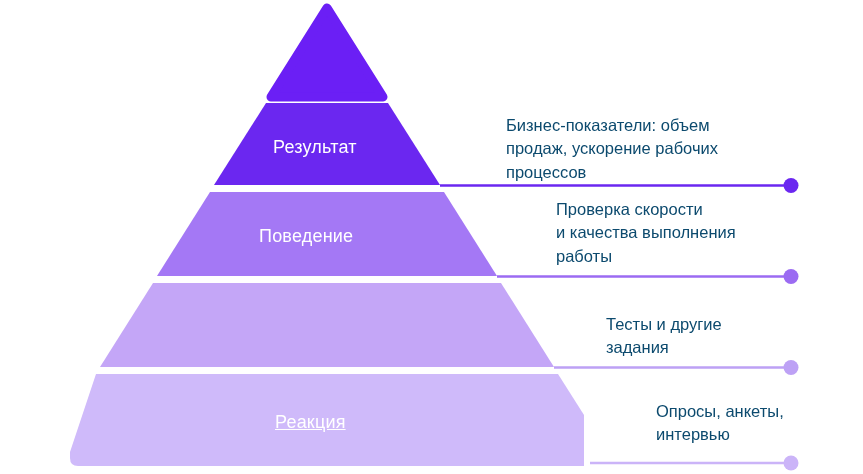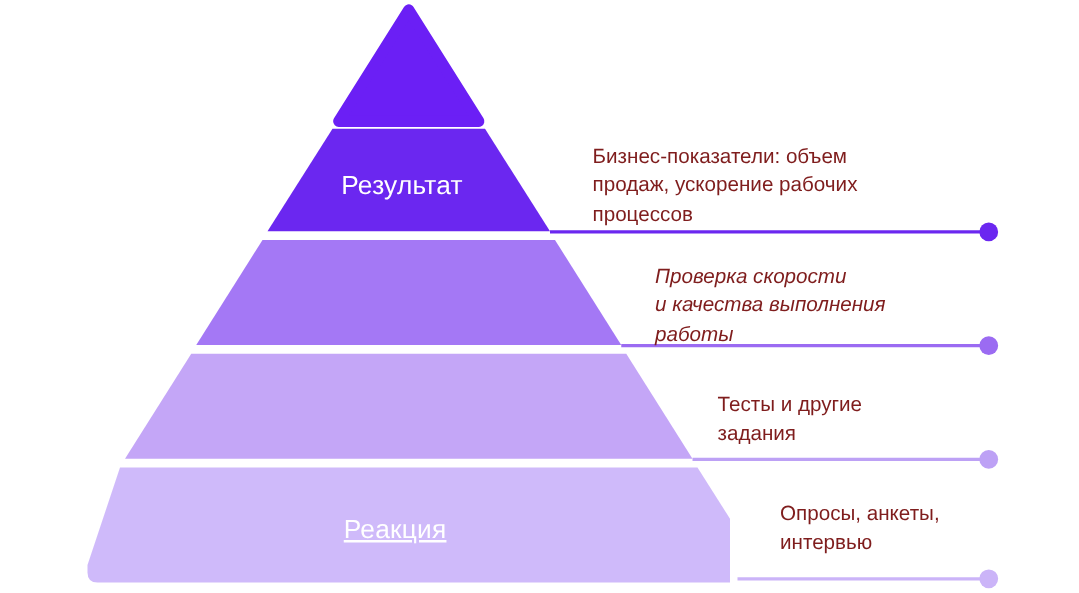--- a/index.html
+++ b/index.html
@@ -8,34 +8,34 @@
     font-family:"Liberation Sans","DejaVu Sans",sans-serif;
     -webkit-font-smoothing:antialiased;
   }
   #stage{
     position:relative;width:863px;height:474px;
     background:#ffffff;border-radius:14px;overflow:hidden;
   }
   #pyramid-svg{position:absolute;left:0;top:0;width:863px;height:474px;display:block;}
 
   .tier-label{
-    position:absolute;color:#ffffff;font-size:21px;font-weight:400;
+    position:absolute;color:#ffffff;font-size:18px;font-weight:400;
     letter-spacing:.2px;white-space:nowrap;line-height:1;
   }
   #tier-label-result{left:273px;top:138px;}
   #tier-label-behavior{left:259px;top:227px;}
   #tier-label-learning{left:265px;top:317px;}
   #tier-label-reaction{left:275px;top:413px;text-decoration:underline;}
 
   .desc{
-    position:absolute;color:#7f1d1d;font-size:16.5px;font-weight:400;
-    line-height:1.42;white-space:pre-line;
+    position:absolute;color:#0c4a6e;font-size:16.5px;font-weight:400;
+    line-height:1.42;white-space:pre-line;margin-left:32px;
   }
   #desc-result{left:474px;top:114px;width:280px;}
-  #desc-behavior{left:524px;top:210px;width:250px;font-style:italic;}
+  #desc-behavior{left:524px;top:198px;width:250px;}
   #desc-learning{left:574px;top:313px;width:220px;}
   #desc-reaction{left:624px;top:400px;width:200px;}
 </style>
 </head>
 <body>
 
 <div id="stage">
 
   <svg id="pyramid-svg" viewBox="0 0 863 474">
 
@@ -56,20 +56,21 @@
     <circle cx="791" cy="276.5" r="7.5" fill="#9B6BF2"></circle>
 
     <line x1="554" y1="367.5" x2="786" y2="367.5" stroke="#BDA1F5" stroke-width="2.6"></line>
     <circle cx="791" cy="367.5" r="7.5" fill="#BDA1F5"></circle>
 
     <line x1="590" y1="463" x2="786" y2="463" stroke="#CBB4F8" stroke-width="2.6"></line>
     <circle cx="791" cy="463" r="7.5" fill="#CBB4F8"></circle>
   </svg>
 
   <div class="tier-label" id="tier-label-result">Результат</div>
+  <div class="tier-label" id="tier-label-behavior">Поведение</div>
   <div class="tier-label" id="tier-label-reaction">Реакция</div>
 
   <div class="desc" id="desc-result">Бизнес-показатели: объем
 продаж, ускорение рабочих
 процессов</div>
   <div class="desc" id="desc-behavior">Проверка скорости
 и качества выполнения
 работы</div>
   <div class="desc" id="desc-reaction">Опросы, анкеты,
 интервью</div>

